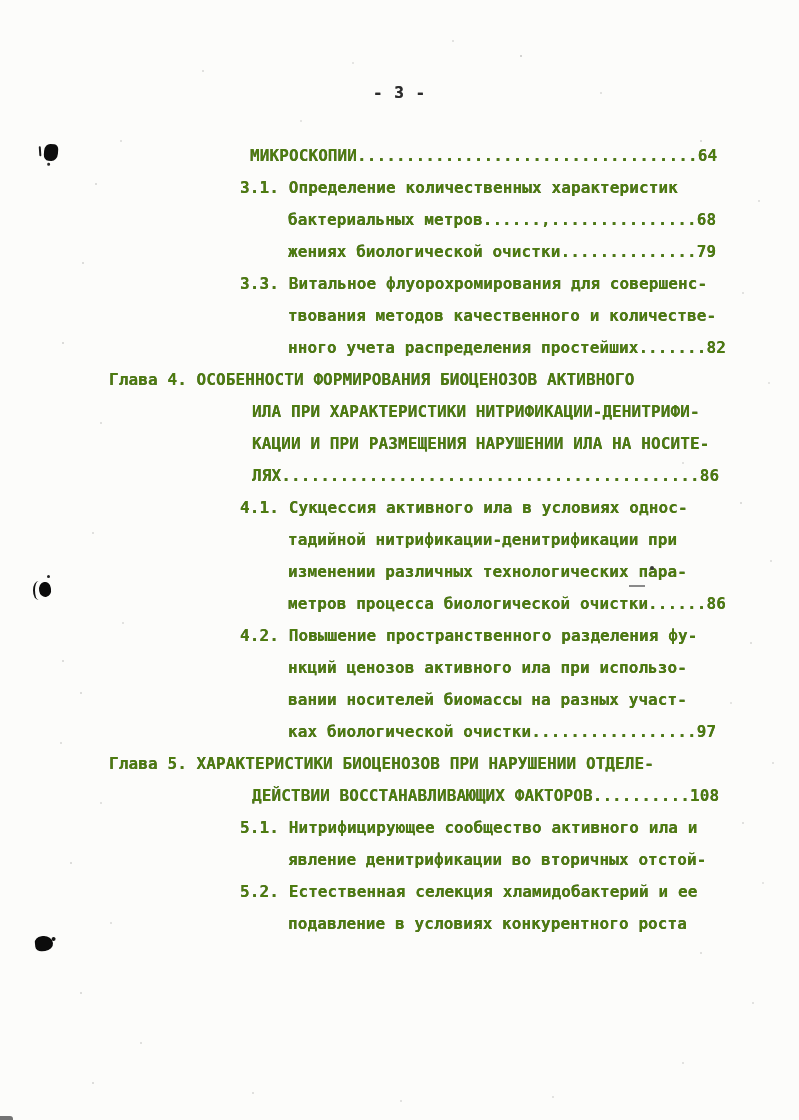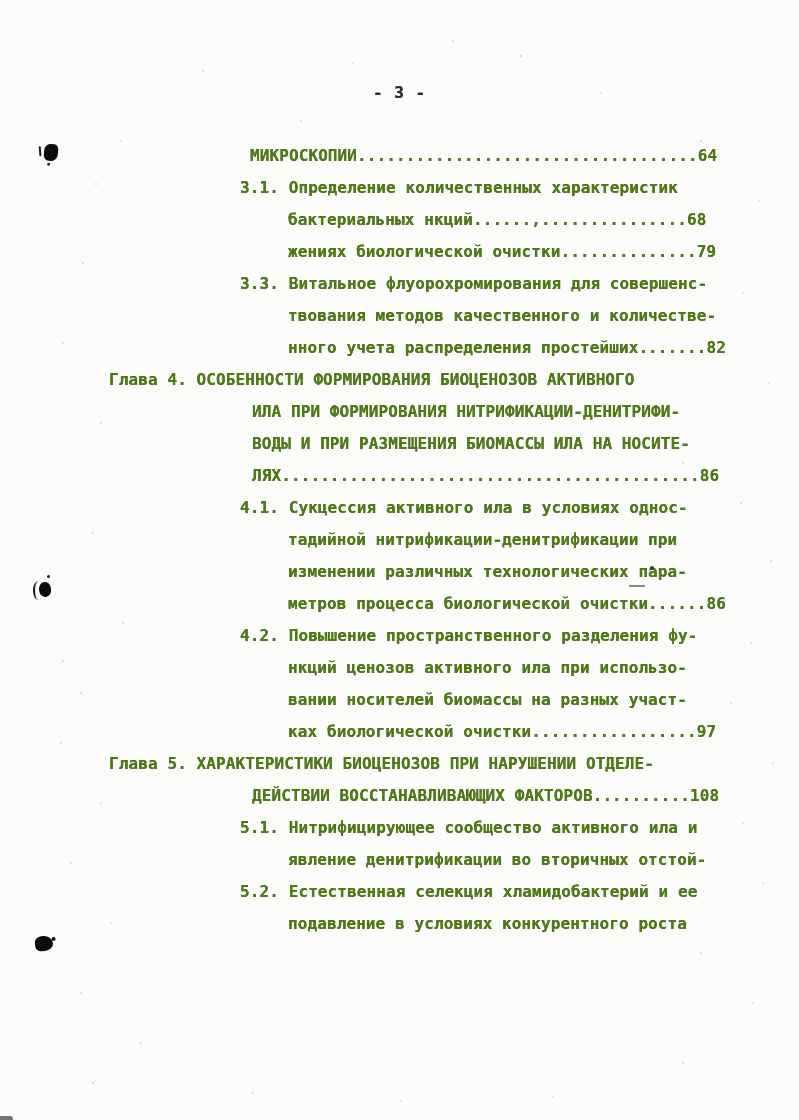--- a/index.html
+++ b/index.html
@@ -105,28 +105,28 @@
 
 <div class="page">
 
   <div class="noise"></div>
 
   <div class="page-number">- 3 -</div>
 
   <div class="toc">
     <div class="line l-heading-cont">МИКРОСКОПИИ...................................64</div>
     <div class="line l-item">3.1. Определение количественных характеристик</div>
-    <div class="line l-item-cont">бактериальных нкций......,...............68</div>
+    <div class="line l-item-cont">бактериальных метров......,...............68</div>
     <div class="line l-item-cont">жениях биологической очистки..............79</div>
     <div class="line l-item">3.3. Витальное флуорохромирования для совершенс-</div>
     <div class="line l-item-cont">твования методов качественного и количестве-</div>
     <div class="line l-item-cont">нного учета распределения простейших.......82</div>
     <div class="line l-chapter">Глава 4. ОСОБЕННОСТИ ФОРМИРОВАНИЯ БИОЦЕНОЗОВ АКТИВНОГО</div>
-    <div class="line l-chapter-cont">ИЛА ПРИ ФОРМИРОВАНИЯ НИТРИФИКАЦИИ-ДЕНИТРИФИ-</div>
-    <div class="line l-chapter-cont">ВОДЫ И ПРИ РАЗМЕЩЕНИЯ БИОМАССЫ ИЛА НА НОСИТЕ-</div>
+    <div class="line l-chapter-cont">ИЛА ПРИ ХАРАКТЕРИСТИКИ НИТРИФИКАЦИИ-ДЕНИТРИФИ-</div>
+    <div class="line l-chapter-cont">КАЦИИ И ПРИ РАЗМЕЩЕНИЯ НАРУШЕНИИ ИЛА НА НОСИТЕ-</div>
     <div class="line l-chapter-cont">ЛЯХ...........................................86</div>
     <div class="line l-item">4.1. Сукцессия активного ила в условиях однос-</div>
     <div class="line l-item-cont">тадийной нитрификации-денитрификации при</div>
     <div class="line l-item-cont">изменении различных технологических пара-</div>
     <div class="line l-item-cont">метров процесса биологической очистки......86</div>
     <div class="line l-item">4.2. Повышение пространственного разделения фу-</div>
     <div class="line l-item-cont">нкций ценозов активного ила при использо-</div>
     <div class="line l-item-cont">вании носителей биомассы на разных участ-</div>
     <div class="line l-item-cont">ках биологической очистки.................97</div>
     <div class="line l-chapter">Глава 5. ХАРАКТЕРИСТИКИ БИОЦЕНОЗОВ ПРИ НАРУШЕНИИ ОТДЕЛЕ-</div>

